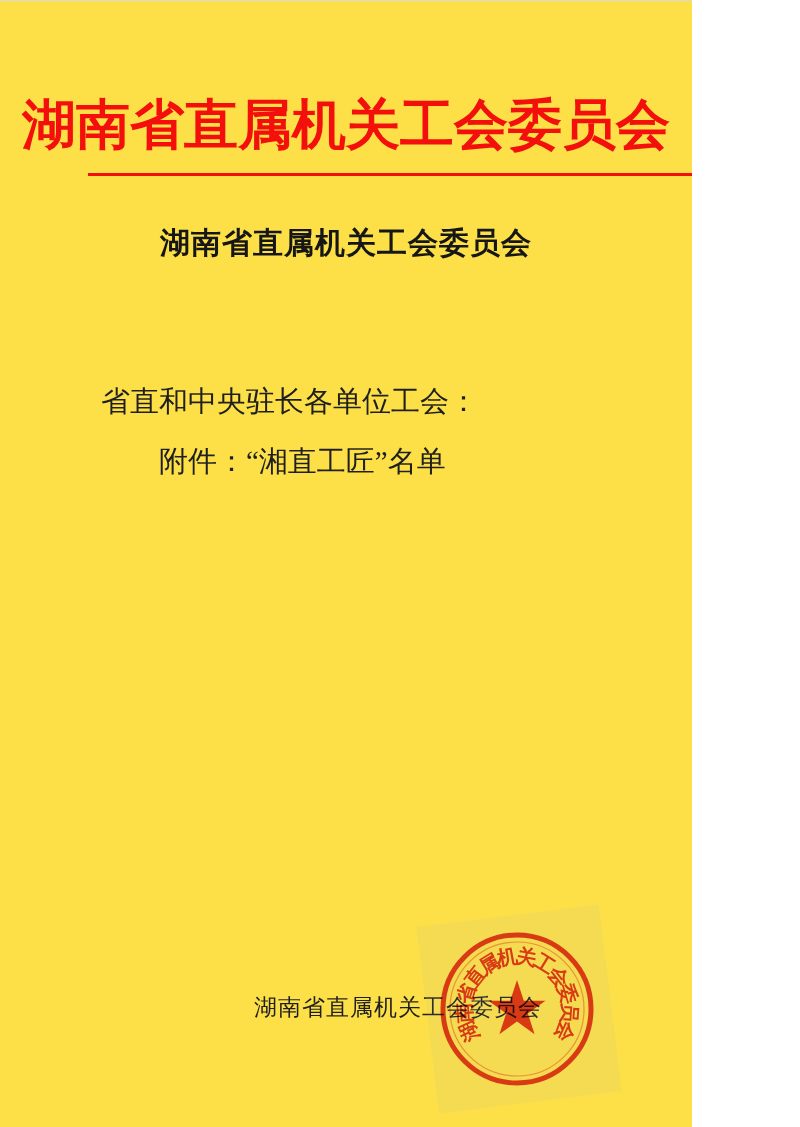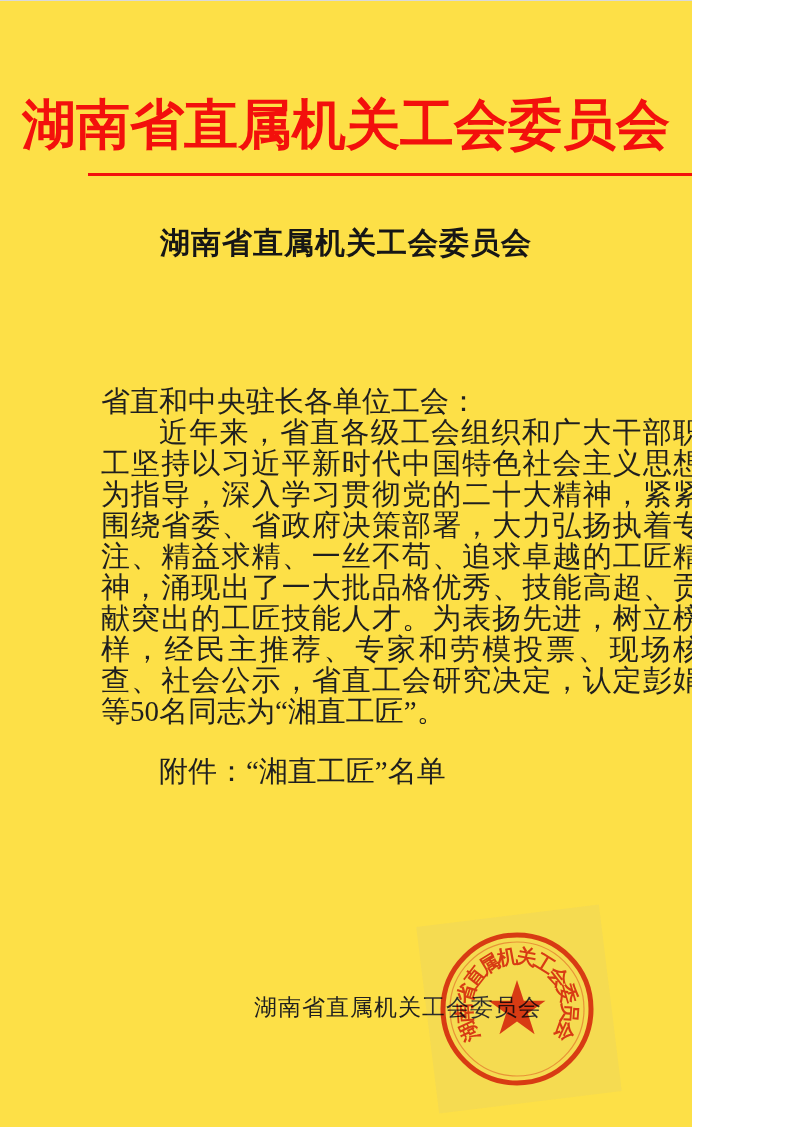--- a/index.html
+++ b/index.html
@@ -100,21 +100,20 @@
   <div class="org-header">湖南省直属机关工会委员会</div>
   <div class="red-rule"></div>
 
   <div class="doc-title">
     <div>湖南省直属机关工会委员会</div>
   </div>
 
   <div class="body-text">
     <div class="salutation">省直和中央驻长各单位工会：</div>
     <div>
-        <div class="para">近年来，省直各级工会组织和广大干部职工坚持以习近平新时代中国特色社会主义思想为指导，深入学习贯彻党的二十大精神，紧紧围绕省委、省政府决策部署，大力弘扬执着专注、精益求精、一丝不苟、追求卓越的工匠精神，涌现出了一大批品格优秀、技能高超、贡献突出的工匠技能人才。为表扬先进，树立榜样，经民主推荐、专家和劳模投票、现场核查、社会公示，省直工会研究决定，认定彭娟等50名同志为“湘直工匠”。</div>
       </div>
     <div class="attachment">附件：“湘直工匠”名单</div>
   </div>
 
   <div class="signature">湖南省直属机关工会委员会</div>
 
   <div class="seal-smudge"></div>
   <div class="seal">
     <svg width="160" height="160" viewBox="0 0 160 160" xmlns="http://www.w3.org/2000/svg">
       <circle class="seal-ring" cx="80" cy="80" r="74" stroke-width="5"></circle>

